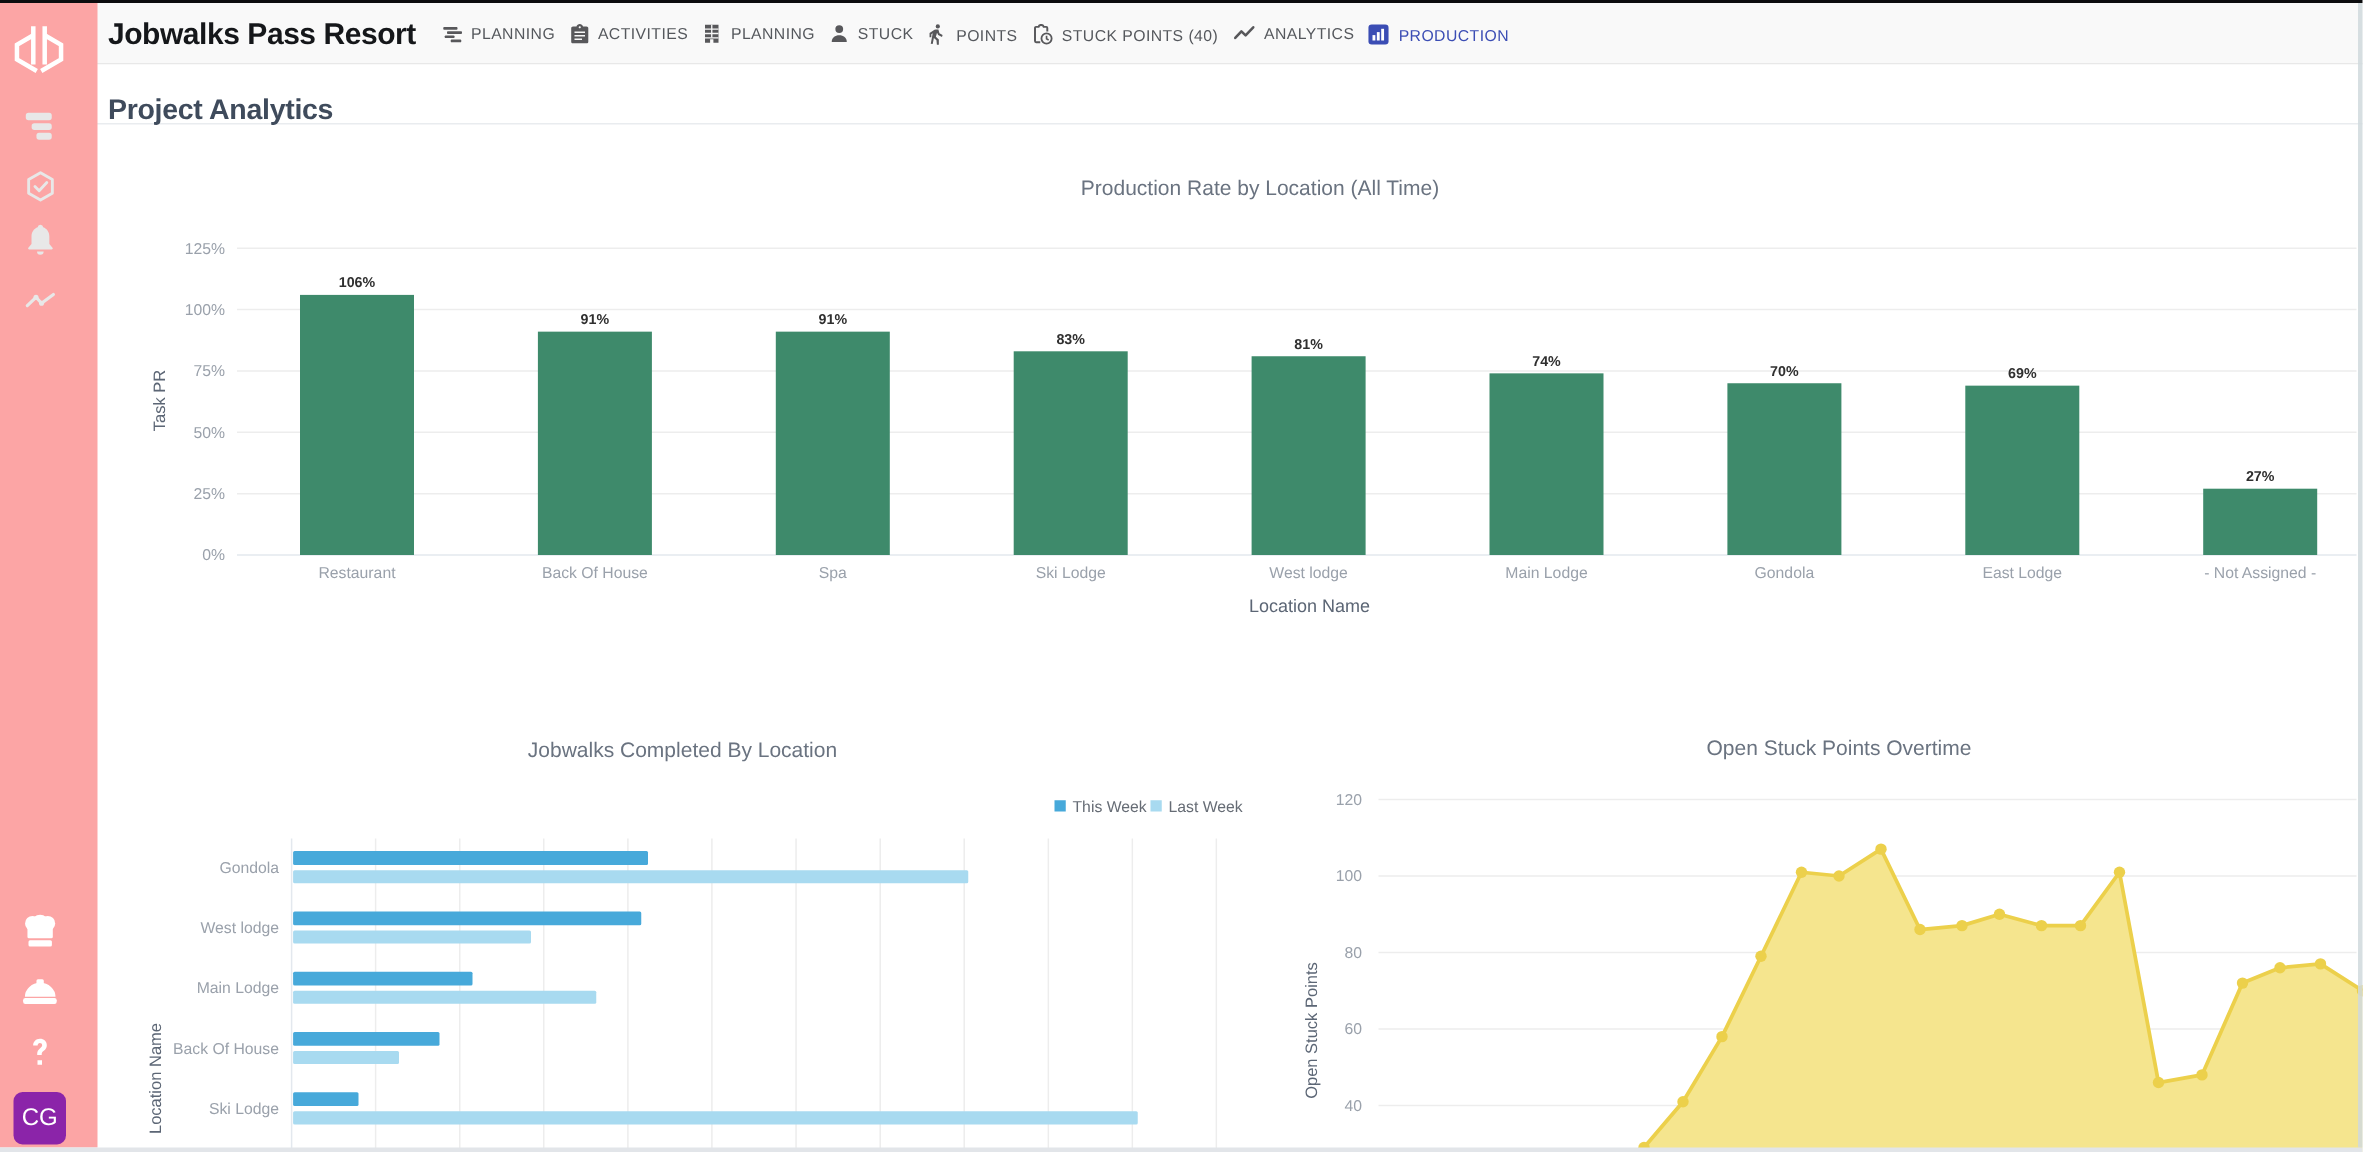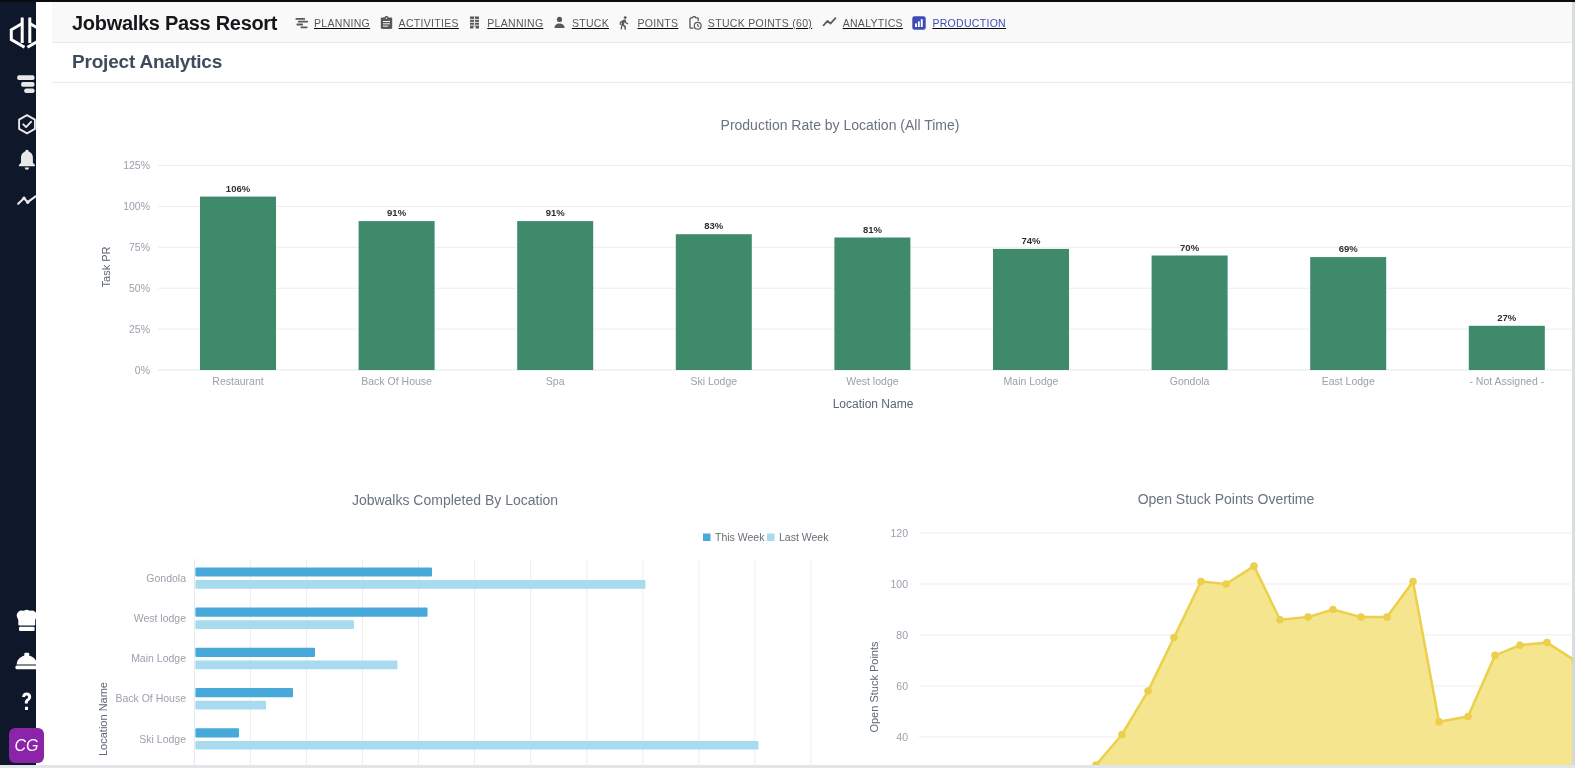--- a/index.html
+++ b/index.html
@@ -1,32 +1,32 @@
 <!DOCTYPE html>
 <html><head><meta charset="utf-8">
 <style>
   * { margin:0; padding:0; box-sizing:border-box; }
   html,body { width:1575px; height:768px; overflow:hidden; background:#fff;
     font-family:"Liberation Sans",sans-serif; }
   .abs { position:absolute; }
   #topline { left:0; top:0; width:1575px; height:2px; background:#0c0c0e; }
-  #sidebar { left:0; top:2px; width:36px; height:763px; background:#0f172a;font-style:italic; }
+  #sidebar { left:0; top:2px; width:65px; height:763px; background:#fca5a5; }
   #avatar { position:absolute; left:9px; top:726px; width:35px; height:35px; background:#8b24a9;
      border-radius:6px; color:#fff; font-size:16px; text-align:center; line-height:35px; }
   #navbar { left:52px; top:2px; width:1523px; height:41px; background:#f9f9f9;
      border-bottom:1px solid #e8e8e8; }
   #brand { position:absolute; left:20px; top:10px; font-size:20px; font-weight:bold; color:#15171a;
      letter-spacing:-0.3px; }
   #navitems { position:absolute; left:243px; top:0; height:41px; display:flex; align-items:center; }
-  .ni { display:flex; align-items:center; margin-right:9.5px; font-size:10.5px; letter-spacing:0.3px;
-     white-space:nowrap;text-decoration:underline; }
+  .ni { display:flex; align-items:flex-end; margin-right:9.5px; font-size:10.5px; letter-spacing:0.3px;
+     white-space:nowrap; }
   .ni svg { margin-right:6px; display:block; }
   #pagehead { left:52px; top:43px; width:1523px; height:40px; background:#fff;
      border-bottom:1px solid #e9ecef; }
-  #pagehead span { position:absolute; left:20px; top:8px; font-size:19px; font-weight:bold; color:#3f4b5c; letter-spacing:-0.2px; }
+  #pagehead span { position:absolute; left:20px; top:20px; font-size:19px; font-weight:bold; color:#3f4b5c; letter-spacing:-0.2px; }
   #rightbar { left:1571.5px; top:2px; width:3.5px; height:763px; background:rgba(208,217,221,0.85); }
   #bottombar { left:0; top:765.3px; width:1575px; height:2.7px; background:#e2e5e9; }
 </style></head>
 <body>
 <div id="topline" class="abs"></div>
 <div id="navbar" class="abs">
   <span id="brand">Jobwalks Pass Resort</span>
   <div id="navitems">
       <span class="ni">
         <svg width="13" height="13" viewBox="0 0 13 13">
@@ -77,21 +77,21 @@
           </g>
         </svg>
         <span style="color:#55585d">POINTS</span>
       </span>
       <span class="ni">
         <svg width="14" height="14" viewBox="0 0 14 14">
           <path fill="none" stroke="#58585b" stroke-width="1.3" d="M10.2,5 L10.2,2.6 C10.2,2.2 9.9,1.9 9.5,1.9 L7.8,1.9 C7.6,1.1 6.9,0.6 6.1,0.6 C5.3,0.6 4.6,1.1 4.4,1.9 L2.7,1.9 C2.3,1.9 2,2.2 2,2.6 L2,11.4 C2,11.8 2.3,12.1 2.7,12.1 L5.5,12.1"></path>
           <circle cx="9.7" cy="9.7" r="3.4" fill="none" stroke="#58585b" stroke-width="1.2"></circle>
           <path fill="none" stroke="#58585b" stroke-width="1.1" d="M9.7,7.9 L9.7,9.9 L11.1,10.6"></path>
         </svg>
-        <span style="color:#55585d">STUCK POINTS (60)</span>
+        <span style="color:#55585d">STUCK POINTS (40)</span>
       </span>
       <span class="ni">
         <svg width="15" height="13" viewBox="0 0 15 13">
           <path fill="none" stroke="#58585b" stroke-width="1.7" stroke-linecap="round" stroke-linejoin="round" d="M1.5,9.3 L5.6,4.9 L8.4,7.6 L13.5,2.2"></path>
         </svg>
         <span style="color:#55585d">ANALYTICS</span>
       </span>
       <span class="ni">
         <svg width="14" height="14" viewBox="0 0 14 14">
           <rect x="0.3" y="0.3" width="13.4" height="13.4" rx="2.2" fill="#3b4db4"></rect>

